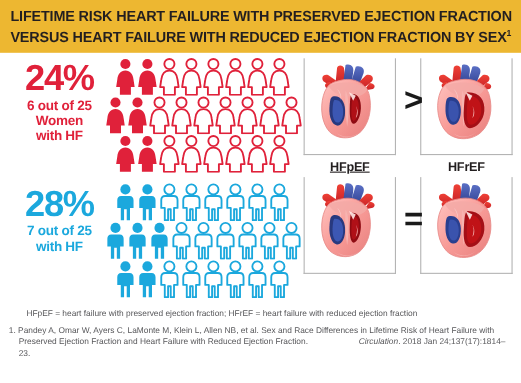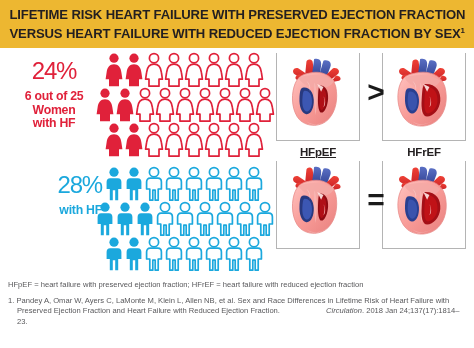--- a/index.html
+++ b/index.html
@@ -70,34 +70,34 @@
   #stat-men   { top: 118px; }
 
   .stat-text {
     position: absolute;
     left: 6px;
     top: 2px;
     width: 96px;
     text-align: center;
   }
   .pct {
-    font-size: 24px;
-    font-weight: 400;
+    font-size: 33px;
+    font-weight: 700;
     line-height: 33px;
     letter-spacing: -1.2px;
   }
   .sub {
     font-size: 12.3px;
     font-weight: 700;
     line-height: 13.6px;
     letter-spacing: -0.25px;
     margin-top: 3px;
   }
   .red   { color: #e0213a; }
-  .blue  { color: #1ba8dd; text-align: right; }
+  .blue  { color: #1ba8dd; }
 
   
   .picto {
     position: absolute;
     left: 104px;
     top: 0px;
     width: 170px;
   }
   .picto-row {
     display: flex;
@@ -178,20 +178,21 @@
     width: 474px;
     height: 69px;
     padding: 0 8px;
     box-sizing: border-box;
     color: #4d4d4d;
   }
   .fn-abbrev {
     font-size: 7.6px;
     line-height: 11px;
     color: #58585b;
+    margin-left: 16px;
   }
   .fn-ref {
     font-size: 7.6px;
     line-height: 10.4px;
     color: #58585b;
     margin-top: 6px;
     padding-left: 9px;
     text-indent: -9px;
   }
   .fn-ref .ital { font-style: italic; padding-left: 44px; }
@@ -380,20 +381,21 @@
               </svg>
             </span>
           </div>
         </div>
     </div>
 
     <div class="stat-block" id="stat-men">
       <div class="stat-text">
         <div class="pct blue">28%</div>
         <div class="sub blue">
+          <div>7 out of 25</div>
           <div>with HF</div>
         </div>
       </div>
       <div class="picto" id="picto-men">
           <div class="picto-row">
             <span>
               <svg class="fig" viewBox="0 0 20 35" xmlns="http://www.w3.org/2000/svg">
                 <circle cx="10" cy="6.2" r="4.6" fill="#1ba8dd" stroke="#1ba8dd" stroke-width="0"></circle>
                 <path d="M6.1 12.2 L13.9 12.2 C16.2 12.2 17.4 13.7 17.4 16.0 L17.4 23.0 L14.2 23.0 L14.2 34.2 L11.2 34.2 L11.2 24.2 L8.8 24.2 L8.8 34.2 L5.8 34.2 L5.8 23.0 L2.6 23.0 L2.6 16.0 C2.6 13.7 3.8 12.2 6.1 12.2 Z" fill="#1ba8dd" stroke="#1ba8dd" stroke-width="0" stroke-linejoin="round"></path>
               </svg>

